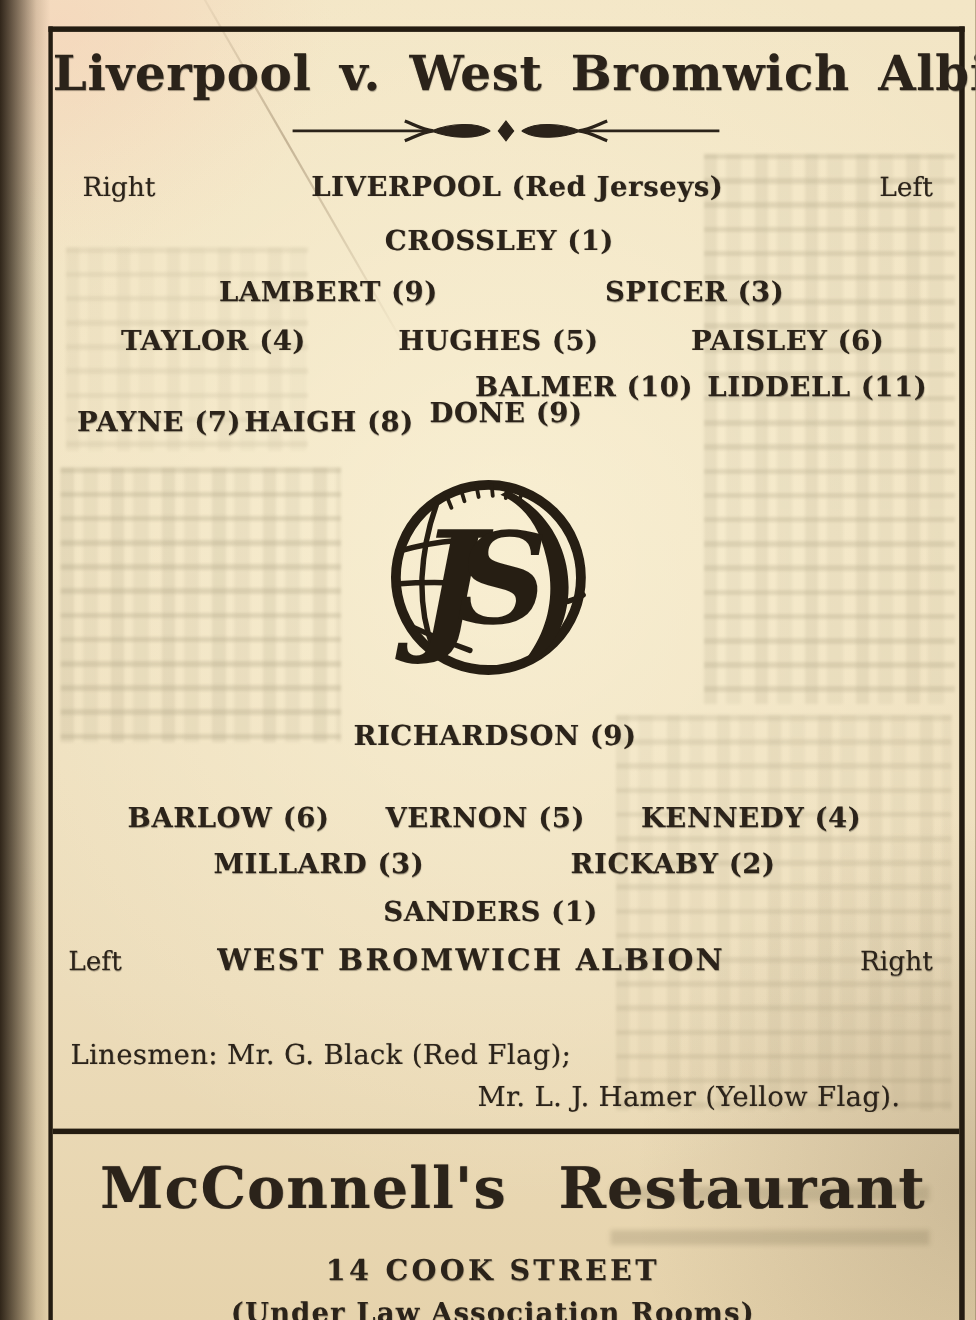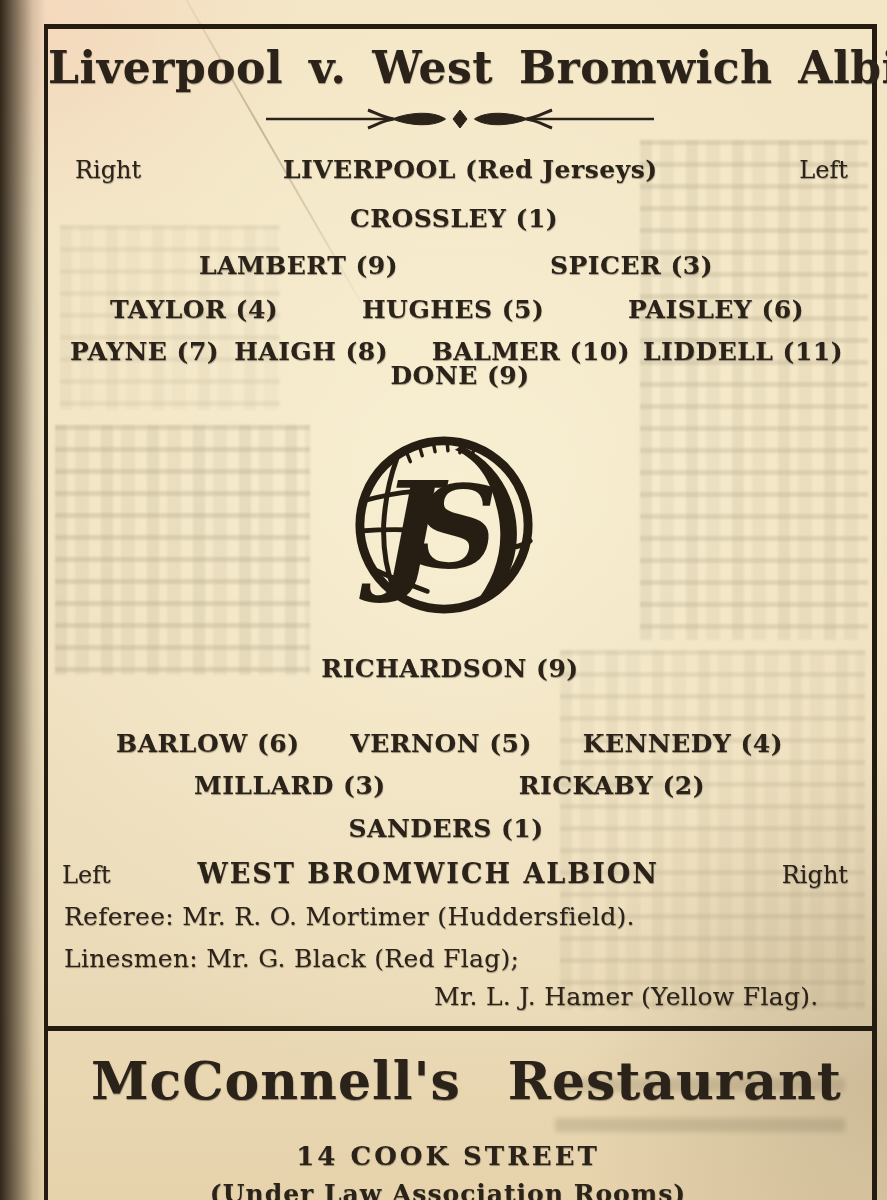--- a/index.html
+++ b/index.html
@@ -111,21 +111,21 @@
     <div class="prow ink" style="top:222px; padding:0 159px 0 151px;">
       <span>LAMBERT (9)</span>
       <span>SPICER (3)</span>
     </div>
     <div class="prow ink" style="top:266px; padding:0 68px 0 62px;">
       <span>TAYLOR (4)</span>
       <span>HUGHES (5)</span>
       <span>PAISLEY (6)</span>
     </div>
     <div class="prow ink" style="top:308px; padding:0 29px 0 22px;">
-      <span class="pgroup" style="gap:15px;">
+      <span class="pgroup" style="gap:3px;margin-top:32px;">
         <span>PAYNE (7)</span>
         <span>HAIGH (8)</span>
       </span>
       <span class="pgroup" style="gap:13px;">
         <span>BALMER (10)</span>
         <span>LIDDELL (11)</span>
       </span>
     </div>
     <div class="crow ink" style="top:332px;">
       <span>DONE (9)</span>
@@ -165,21 +165,20 @@
     <div class="crow ink" style="top:785px; transform:translateX(-14px);">
       <span>SANDERS (1)</span>
     </div>
 
     <div class="labels-row" style="top:829px; padding:0 24px 0 14px;">
       <span class="wing-label ink">Left</span>
       <span class="team-label-away ink" style="position:relative; left:-18px;">WEST BROMWICH ALBION</span>
       <span class="wing-label ink">Right</span>
     </div>
 
-    <div class="official ink" style="top:873px; padding-left:16px;">Referee: Mr. R. O. Mortimer (Huddersfield).</div>
     <div class="official ink" style="top:915px; padding-left:16px;">Linesmen: Mr. G. Black (Red Flag);</div>
     <div class="official ink" style="top:953px; padding-left:386px;">Mr. L. J. Hamer (Yellow Flag).</div>
 
     <div class="divider" style="top:997px;"></div>
 
     <div class="advert-name ink" style="top:1021px; padding:0 70px 0 43px;gap:47px;">
       <span>McConnell's</span>
       <span>Restaurant</span>
     </div>
     <div class="advert-address ink" style="top:1112px; transform:translateX(-12px);">14 COOK STREET</div>

